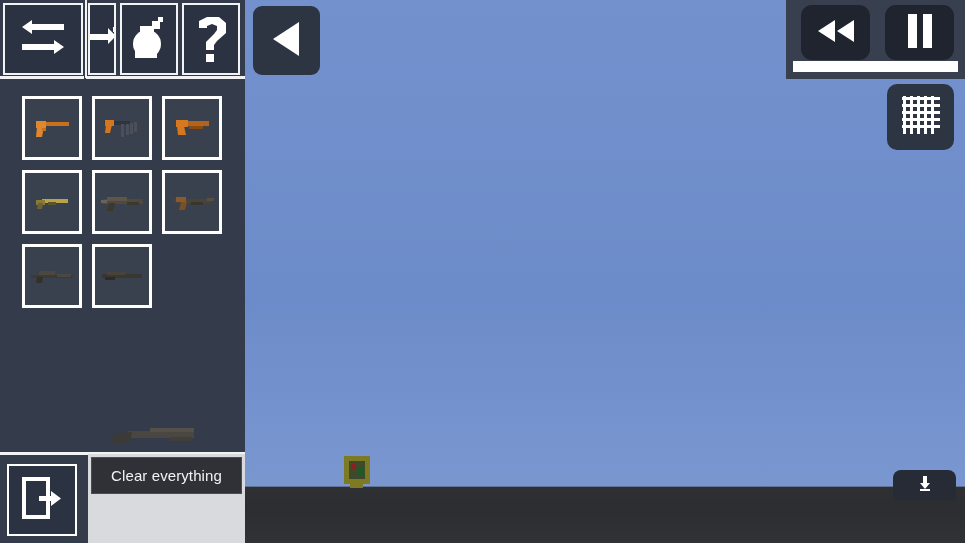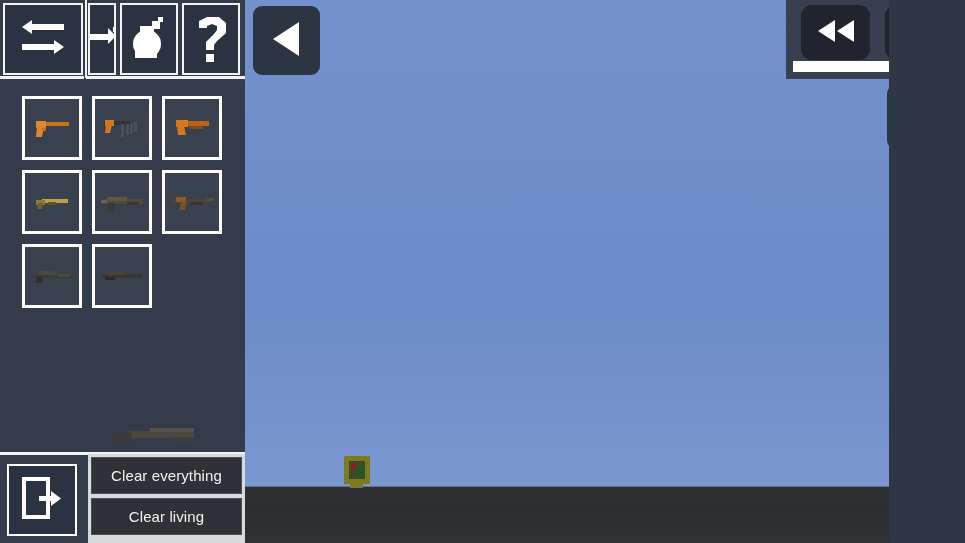--- a/index.html
+++ b/index.html
@@ -4,21 +4,21 @@
 <style>
   * { box-sizing: border-box; margin: 0; padding: 0; }
   html, body {
     width: 965px; height: 543px;
     overflow: hidden;
     background: #2f3644;
     font-family: "Liberation Sans", sans-serif;
   }
   #app {
     position: relative;
-    width: 889px; height: 543px;
+    width: 965px; height: 543px;
     overflow: hidden;
   }
 
   
   #scene {
     position: absolute;
     left: 0; top: 0;
     width: 965px; height: 543px;
     background: linear-gradient(180deg, #7391cd 0%, #6c8cc9 55%, #7e9ad2 100%);
   }
@@ -431,21 +431,20 @@
           <rect x="5" y="4" width="24" height="38" fill="none" stroke="#ffffff" stroke-width="4"></rect>
           <rect x="20" y="21" width="16" height="5" fill="#ffffff"></rect>
           <polygon points="32,16 42,23.5 32,31" fill="#ffffff"></polygon>
         </svg>
       </span>
     </div>
   </div>
 
   <div id="clear-panel">
     <div class="clear-btn">Clear everything</div>
-    <div class="clear-btn">Clear living</div>
   </div>
 
   <div id="back-btn">
     <span>
       <svg width="40" height="42" viewBox="0 0 40 42">
         <polygon points="32,4 32,38 6,21" fill="#ffffff"></polygon>
       </svg>
     </span>
   </div>
 

